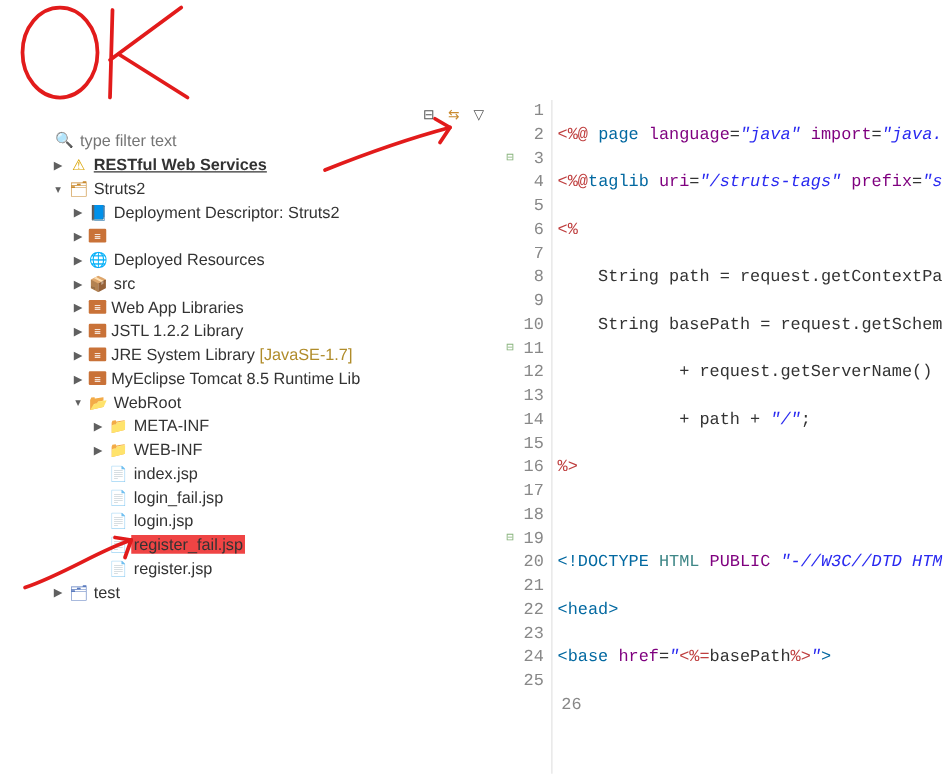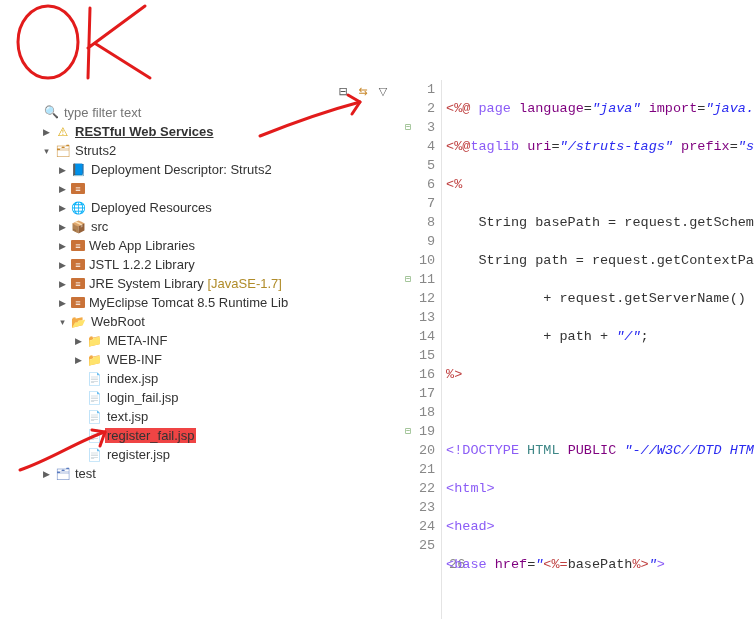--- a/index.html
+++ b/index.html
@@ -129,21 +129,21 @@
   }
   .mk-line { color: #8ab57e; font-size: 10px; text-align: center; }
   .code {
     flex: 1;
     white-space: pre;
     padding-left: 4px;
     overflow: hidden;
   }
   .cursor-line { background: #e6f2ff; margin-left: 35px; }
   
-  .p-tag { color: #8b5cf6; }
+  .p-tag { color: #0369a1; }
   .p-attr { color: #7f007f; }
   .p-str { color: #2a2af0; font-style: italic; }
   .p-pct { color: #bf3f3f; }
   .p-doc { color: #3f8787; }
 </style>
 </head>
 <body>
 
 <svg class="annotation" style="top:0;left:0" width="380" height="180">
   <g fill="none" stroke="#e21b1b" stroke-width="3" stroke-linecap="round">
@@ -260,21 +260,21 @@
 
       <div class="node d2">
         <span class="tw"></span>
         <span class="ic i-file">📄</span>
         <span class="lbl">login_fail.jsp</span>
       </div>
 
       <div class="node d2">
         <span class="tw"></span>
         <span class="ic i-file">📄</span>
-        <span class="lbl">text.jsp</span>
+        <span class="lbl">login.jsp</span>
       </div>
 
       <div class="node d2">
         <span class="tw"></span>
         <span class="ic i-file">📄</span>
         <span class="lbl sel">register_fail.jsp</span>
       </div>
 
       <div class="node d2">
         <span class="tw"></span>
@@ -345,28 +345,27 @@
       <div>22</div>
         <div>23</div>
         <div>24</div>
       <div>25</div>
       <div class="cursor-line">26</div>
     </div>
     <div class="code">
 <div><span class="p-pct">&lt;%@</span> <span class="p-tag">page</span> <span class="p-attr">language</span>=<span class="p-str">"java"</span> <span class="p-attr">import</span>=<span class="p-str">"java.</span></div>
 <div><span class="p-pct">&lt;%@</span><span class="p-tag">taglib</span> <span class="p-attr">uri</span>=<span class="p-str">"/struts-tags"</span> <span class="p-attr">prefix</span>=<span class="p-str">"s</span></div>
 <div><span class="p-pct">&lt;%</span></div>
+<div>    String path = request.getContextPa</div>
 <div>    String basePath = request.getSchem</div>
-<div>    String path = request.getContextPa</div>
 <div>            + request.getServerName()</div>
 <div>            + path + <span class="p-str">"/"</span>;</div>
 <div><span class="p-pct">%&gt;</span></div>
 <div>&nbsp;</div>
 <div><span class="p-tag">&lt;!DOCTYPE </span><span class="p-doc">HTML </span><span class="p-attr">PUBLIC </span><span class="p-str">"-//W3C//DTD HTM</span></div>
-<div><span class="p-tag">&lt;html&gt;</span></div>
 <div><span class="p-tag">&lt;head&gt;</span></div>
 <div><span class="p-tag">&lt;base</span> <span class="p-attr">href</span>=<span class="p-str">"</span><span class="p-pct">&lt;%=</span>basePath<span class="p-pct">%&gt;</span><span class="p-str">"</span><span class="p-tag">&gt;</span></div>
 <div>&nbsp;</div>
 
 
 
 
 
 
 

